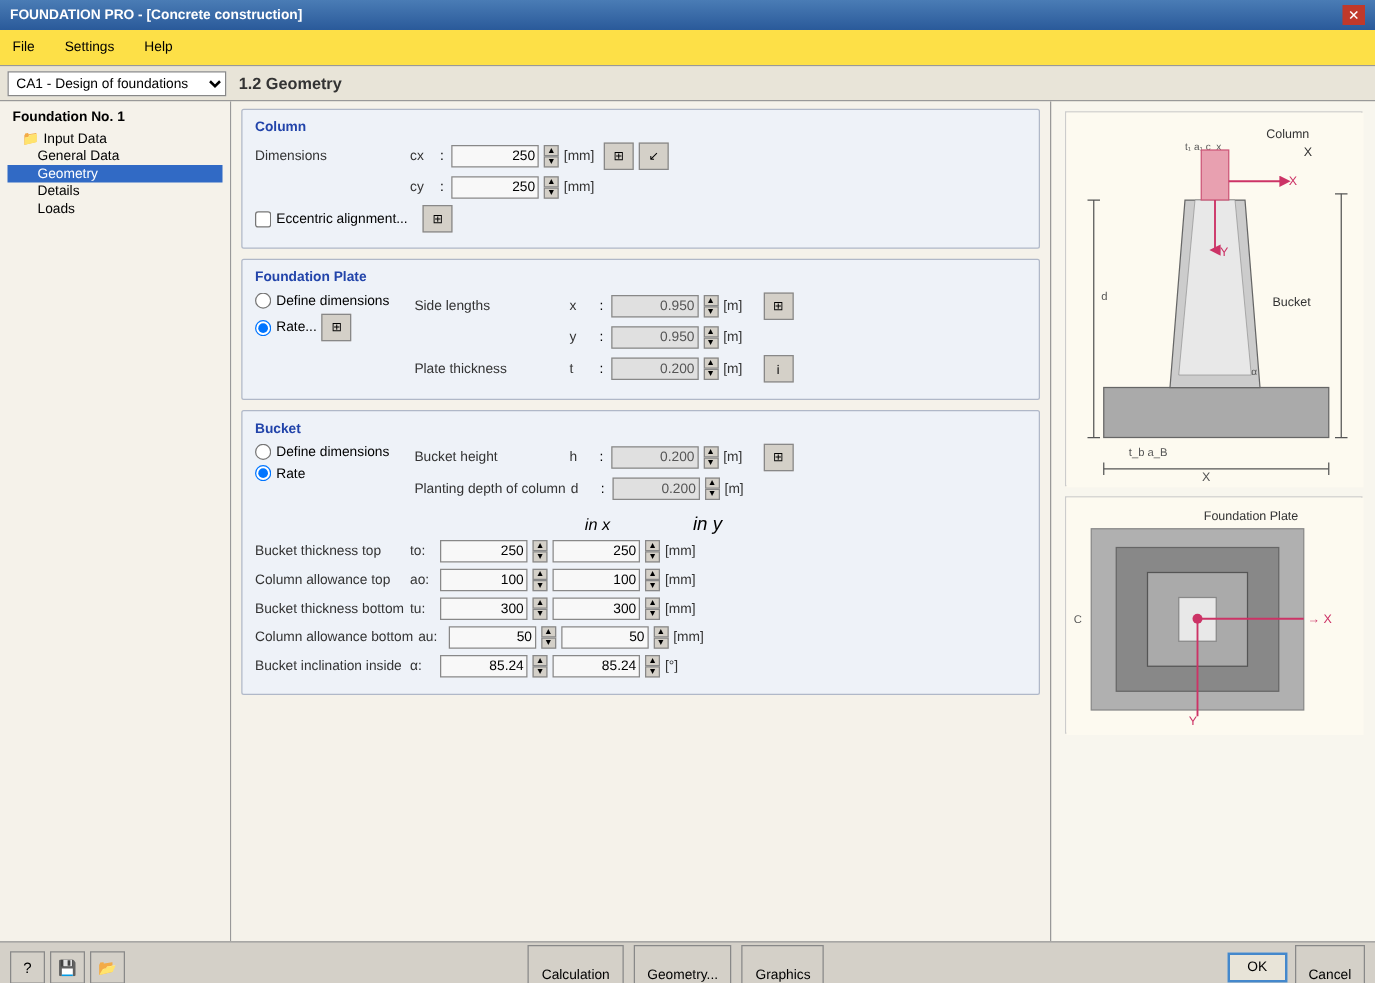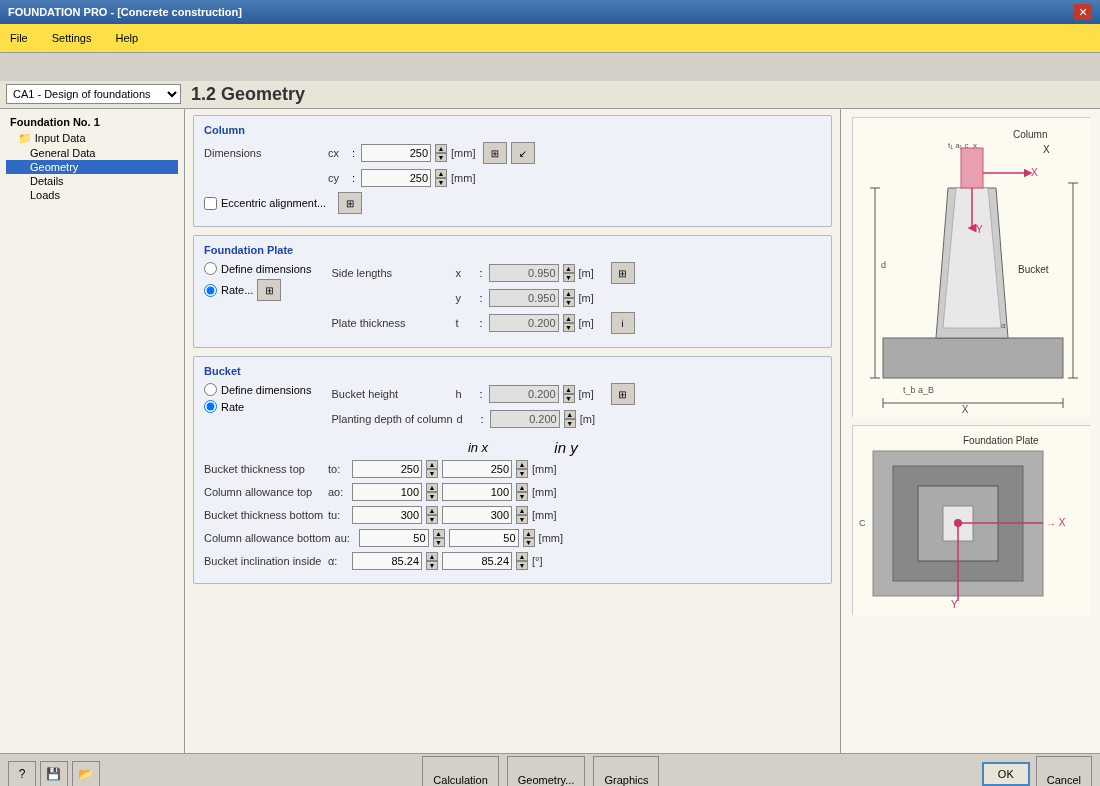--- a/index.html
+++ b/index.html
@@ -42,38 +42,38 @@
     }
 
     .main-container {
       display: flex;
       flex-direction: column;
       height: calc(786px - 24px - 22px);
     }
 
     .top-bar {
       display: flex;
+      align-items: center;
       background: #e8e4d8;
       border-bottom: 1px solid #999;
       padding: 3px 6px;
       height: 28px;
-      margin-top: 28px;
     }
 
     .dropdown-select {
       font-size: 11px;
       background: white;
       border: 1px solid #888;
       padding: 1px 2px;
       width: 175px;
       height: 20px;
     }
 
     .section-title {
-      font-size: 18px;
+      font-size: 13px;
       font-weight: bold;
       margin-left: 10px;
       color: #333;
     }
 
     .content-area {
       display: flex;
       flex: 1;
       overflow: hidden;
     }

